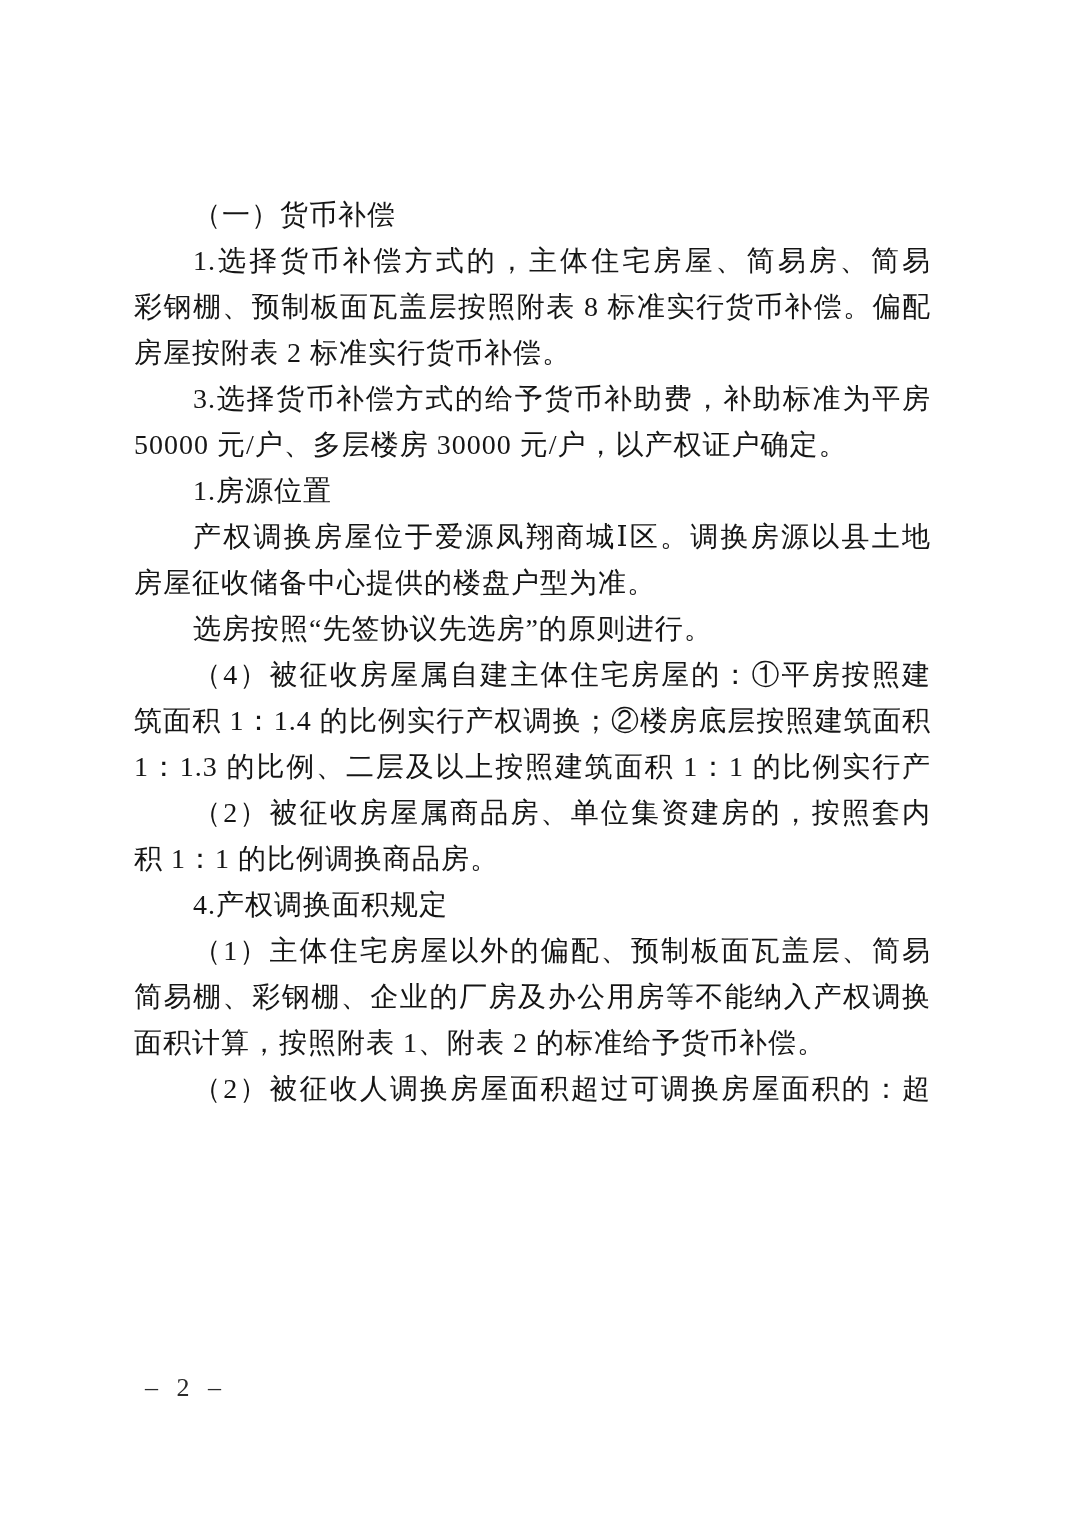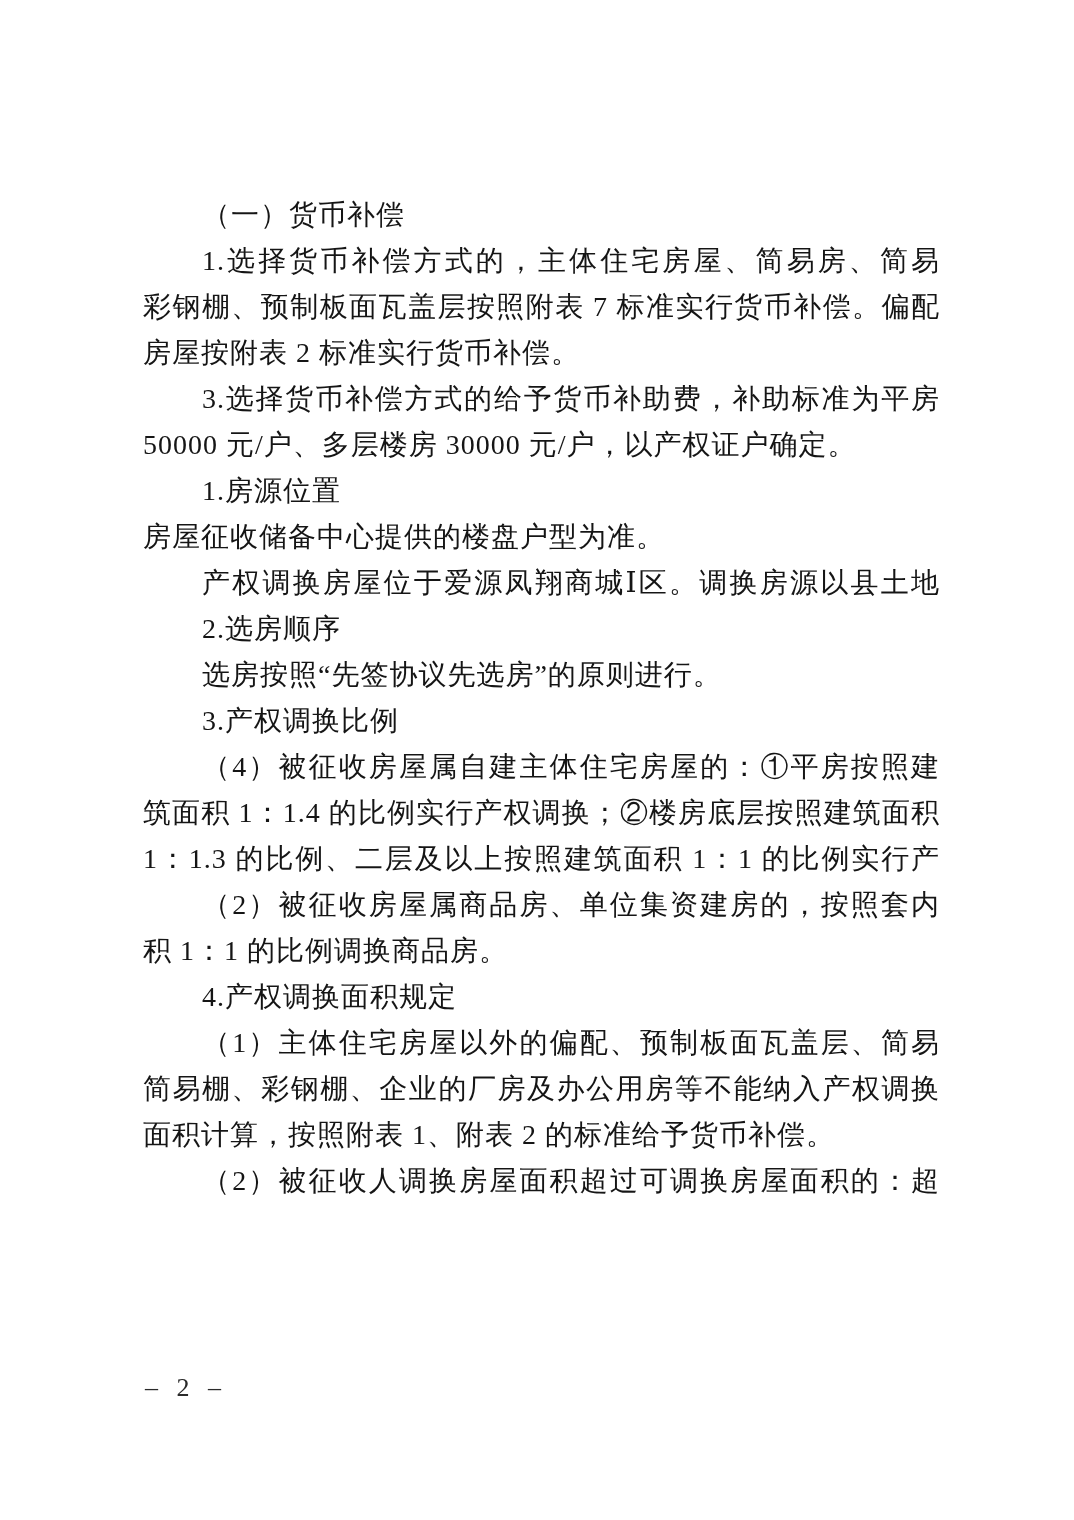--- a/index.html
+++ b/index.html
@@ -12,21 +12,21 @@
     width: 1074px;
     height: 1520px;
     margin: 0 auto;
     background: #ffffff;
     color: #151515;
     font-family: "Liberation Serif", "DejaVu Serif", serif;
     overflow: hidden;
   }
   .content {
     position: absolute;
-    left: 143px;
+    left: 134px;
     top: 192px;
     width: 797px;
   }
   .line {
     height: 46px;
     line-height: 46px;
     font-size: 28px;
     letter-spacing: 1px;
     white-space: nowrap;
   }
@@ -51,30 +51,28 @@
     color: #2a2a2a;
   }
 </style>
 </head>
 <body>
 
 <div class="page">
   <div class="content" id="doc-body">
       <div class="line indent">（一）货币补偿</div>
       <div class="line indent justify">1.选择货币补偿方式的，主体住宅房屋、简易房、简易棚、</div>
-      <div class="line justify">彩钢棚、预制板面瓦盖层按照附表 7 标准实行货币补偿。偏配</div>
+      <div class="line justify">彩钢棚、预制板面瓦盖层按照附表 8 标准实行货币补偿。偏配</div>
       <div class="line">房屋按附表 2 标准实行货币补偿。</div>
       <div class="line indent justify">3.选择货币补偿方式的给予货币补助费，补助标准为平房</div>
       <div class="line">50000 元/户、多层楼房 30000 元/户，以产权证户确定。</div>
       <div class="line indent">1.房源位置</div>
+      <div class="line indent justify">产权调换房屋位于爱源凤翔商城Ⅰ区。调换房源以县土地</div>
       <div class="line">房屋征收储备中心提供的楼盘户型为准。</div>
-      <div class="line indent justify">产权调换房屋位于爱源凤翔商城Ⅰ区。调换房源以县土地</div>
-      <div class="line indent">2.选房顺序</div>
       <div class="line indent">选房按照“先签协议先选房”的原则进行。</div>
-      <div class="line indent">3.产权调换比例</div>
       <div class="line indent justify">（4）被征收房屋属自建主体住宅房屋的：①平房按照建</div>
       <div class="line justify">筑面积 1：1.4 的比例实行产权调换；②楼房底层按照建筑面积</div>
       <div class="line justify">1：1.3 的比例、二层及以上按照建筑面积 1：1 的比例实行产权</div>
       <div class="line indent justify">（2）被征收房屋属商品房、单位集资建房的，按照套内面</div>
       <div class="line">积 1：1 的比例调换商品房。</div>
       <div class="line indent">4.产权调换面积规定</div>
       <div class="line indent justify">（1）主体住宅房屋以外的偏配、预制板面瓦盖层、简易房、</div>
       <div class="line justify">简易棚、彩钢棚、企业的厂房及办公用房等不能纳入产权调换</div>
       <div class="line">面积计算，按照附表 1、附表 2 的标准给予货币补偿。</div>
       <div class="line indent justify">（2）被征收人调换房屋面积超过可调换房屋面积的：超过</div>

